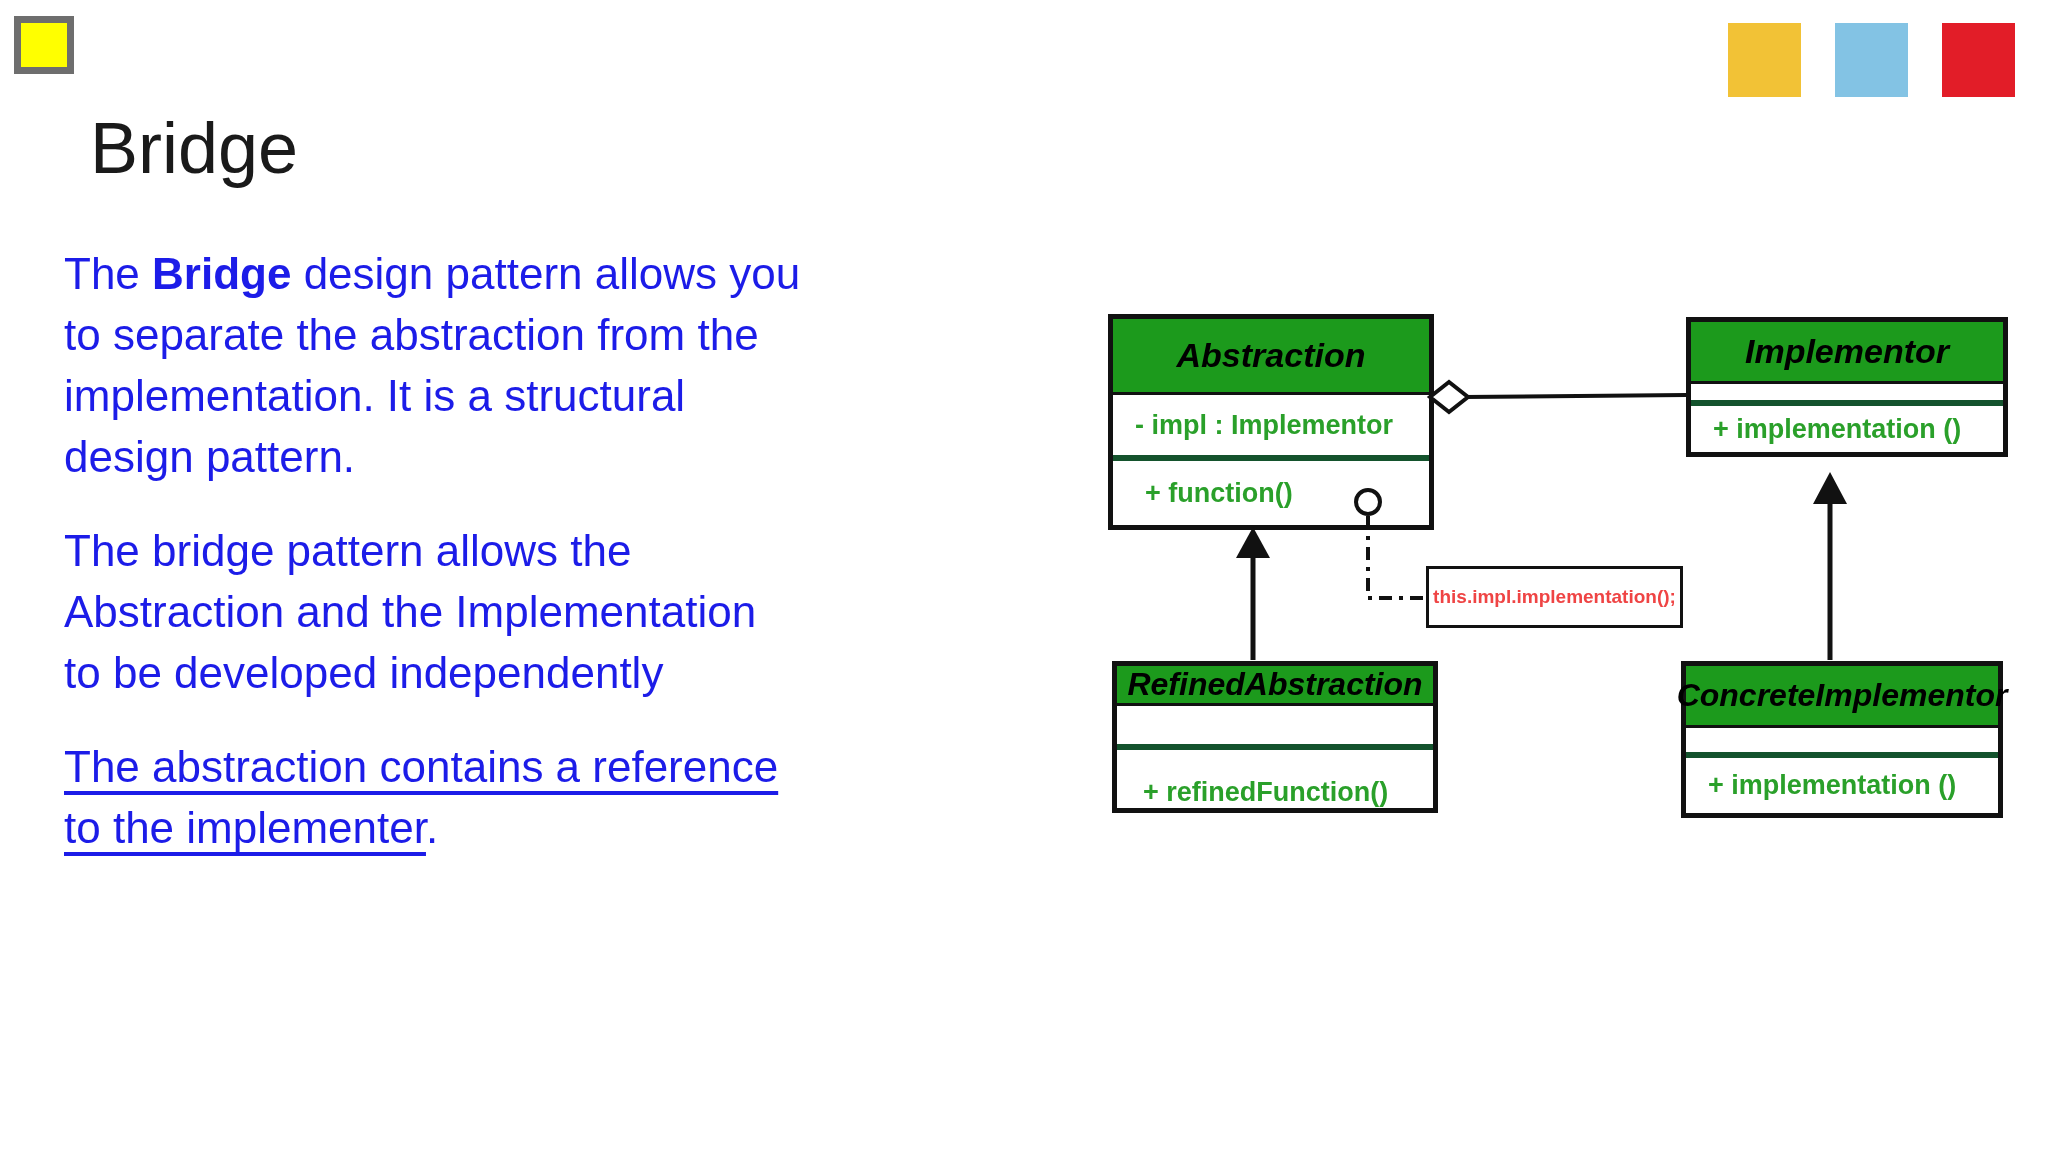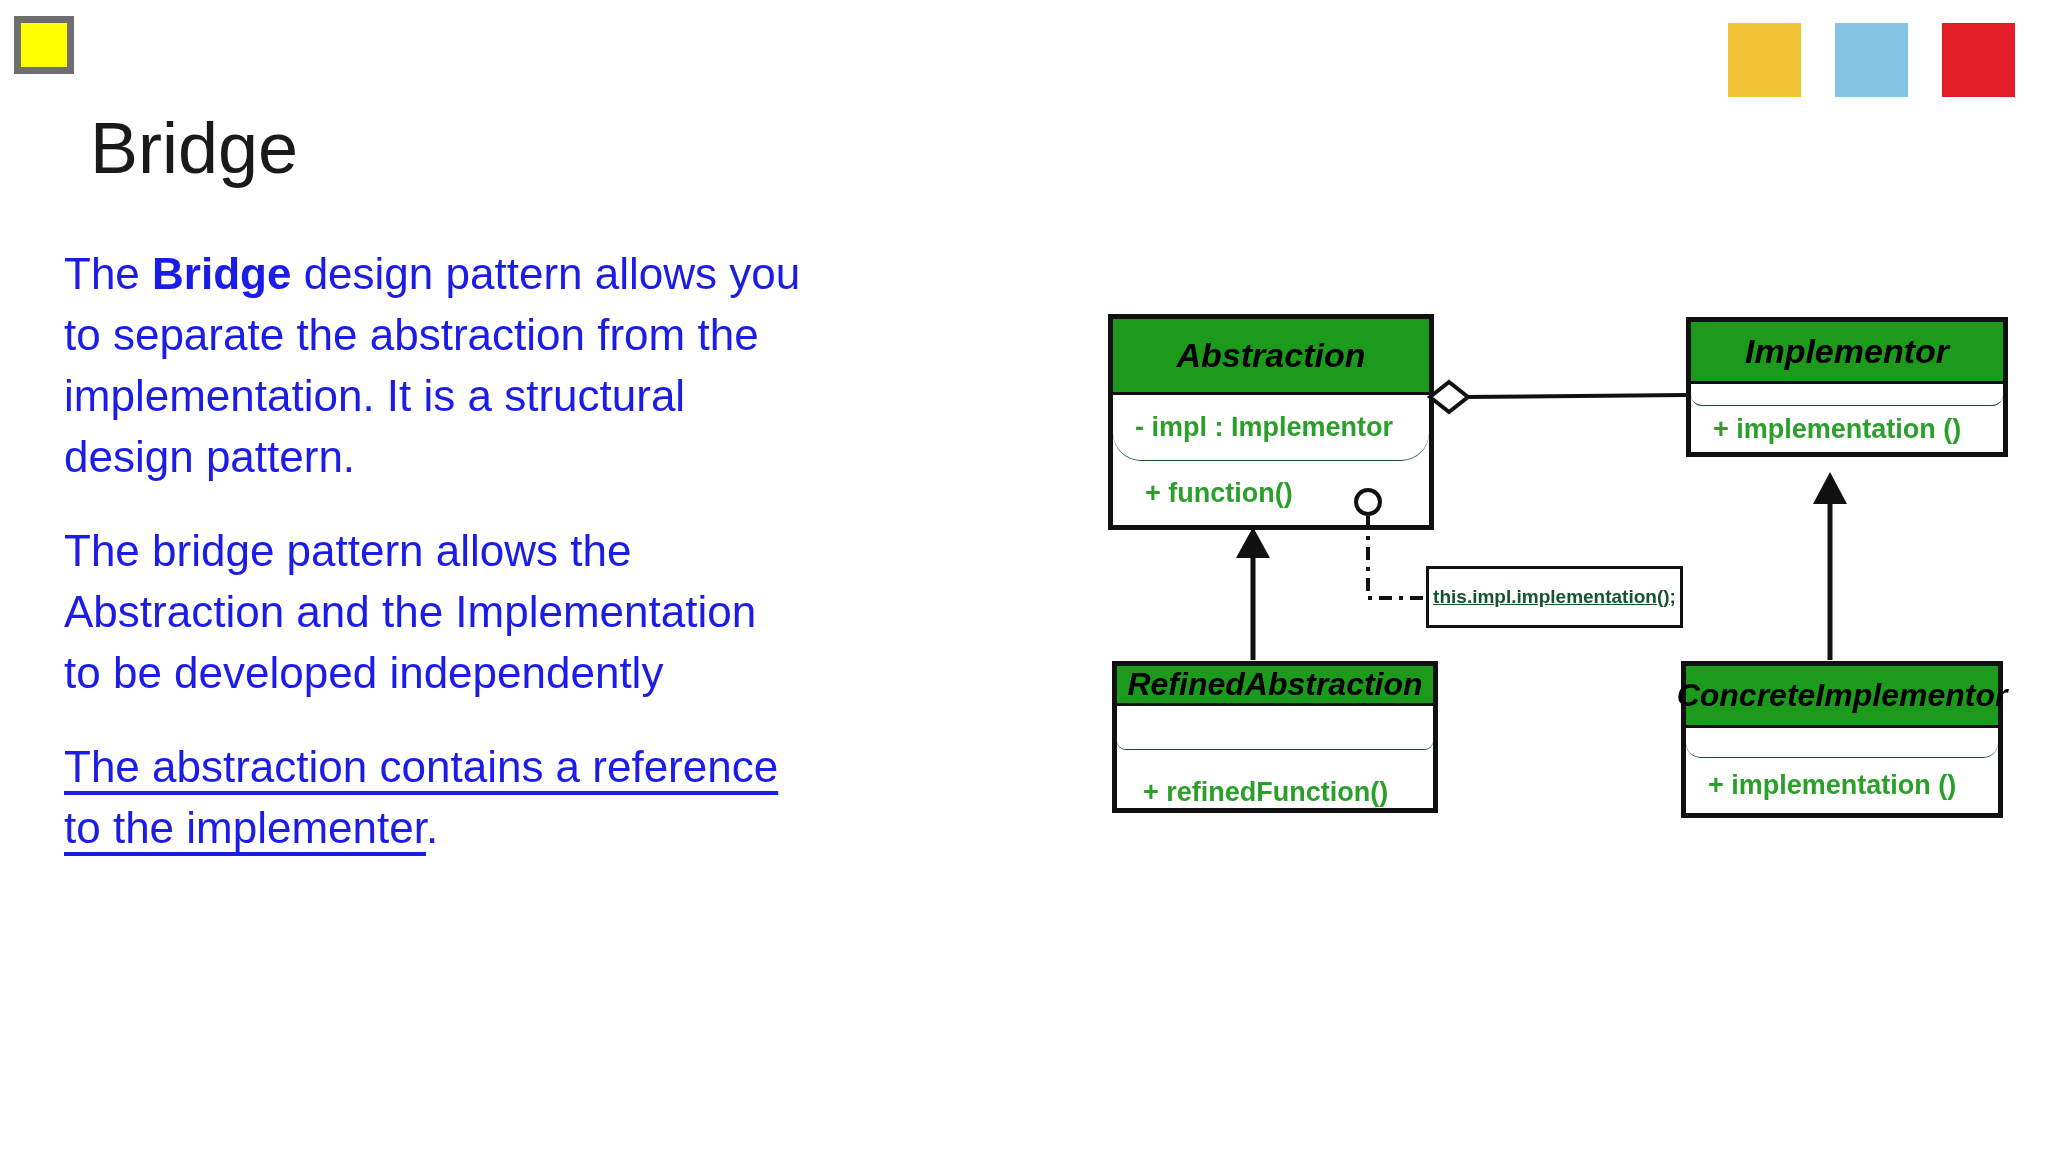--- a/index.html
+++ b/index.html
@@ -59,21 +59,21 @@
     color: #000000; font-weight: 700; font-style: italic;
     display: flex; align-items: center; justify-content: center;
     font-size: 34px; white-space: nowrap; overflow: visible;
   }
   .uml-row {
     background: #fff;
     display: flex; align-items: center;
     color: #2aa02a; font-weight: 700; font-size: 27px;
     white-space: nowrap;
   }
-  .uml-row.mid { border-bottom: 1px solid #14532d; border-radius: 28px; }
+  .uml-row.mid { border-bottom: 6px solid #14532d; }
 
   #box-abstraction { left: 1108px; top: 314px; width: 326px; height: 216px; }
   #box-abstraction .uml-header { height: 76px; }
   #box-abstraction .uml-attr   { height: 66px; padding-left: 22px; }
   #box-abstraction .uml-method { flex: 1; padding-left: 32px; }
 
   #box-implementor { left: 1686px; top: 317px; width: 322px; height: 140px; }
   #box-implementor .uml-header { height: 62px; }
   #box-implementor .uml-attr   { height: 22px; }
   #box-implementor .uml-method { flex: 1; padding-left: 22px; }
@@ -86,21 +86,21 @@
   #box-concrete { left: 1681px; top: 661px; width: 322px; height: 157px; }
   #box-concrete .uml-header { height: 62px; font-size: 32px; }
   #box-concrete .uml-attr   { height: 30px; }
   #box-concrete .uml-method { flex: 1; padding-left: 22px; }
 
   
   .note-box {
     position: absolute; left: 1426px; top: 566px; width: 257px; height: 62px;
     border: 3px solid #111; background: #fff;
     display: flex; align-items: center; justify-content: center;
-    color: #14532d; font-weight: 700; font-size: 19px; white-space: nowrap; text-decoration: underline;
+    color: #ef4444; font-weight: 700; font-size: 19px; white-space: nowrap;
   }
 
   
   .connectors { position: absolute; left: 0; top: 0; pointer-events: none; }
 </style>
 </head>
 <body>
 
 <div class="bullet-square"></div>
 

